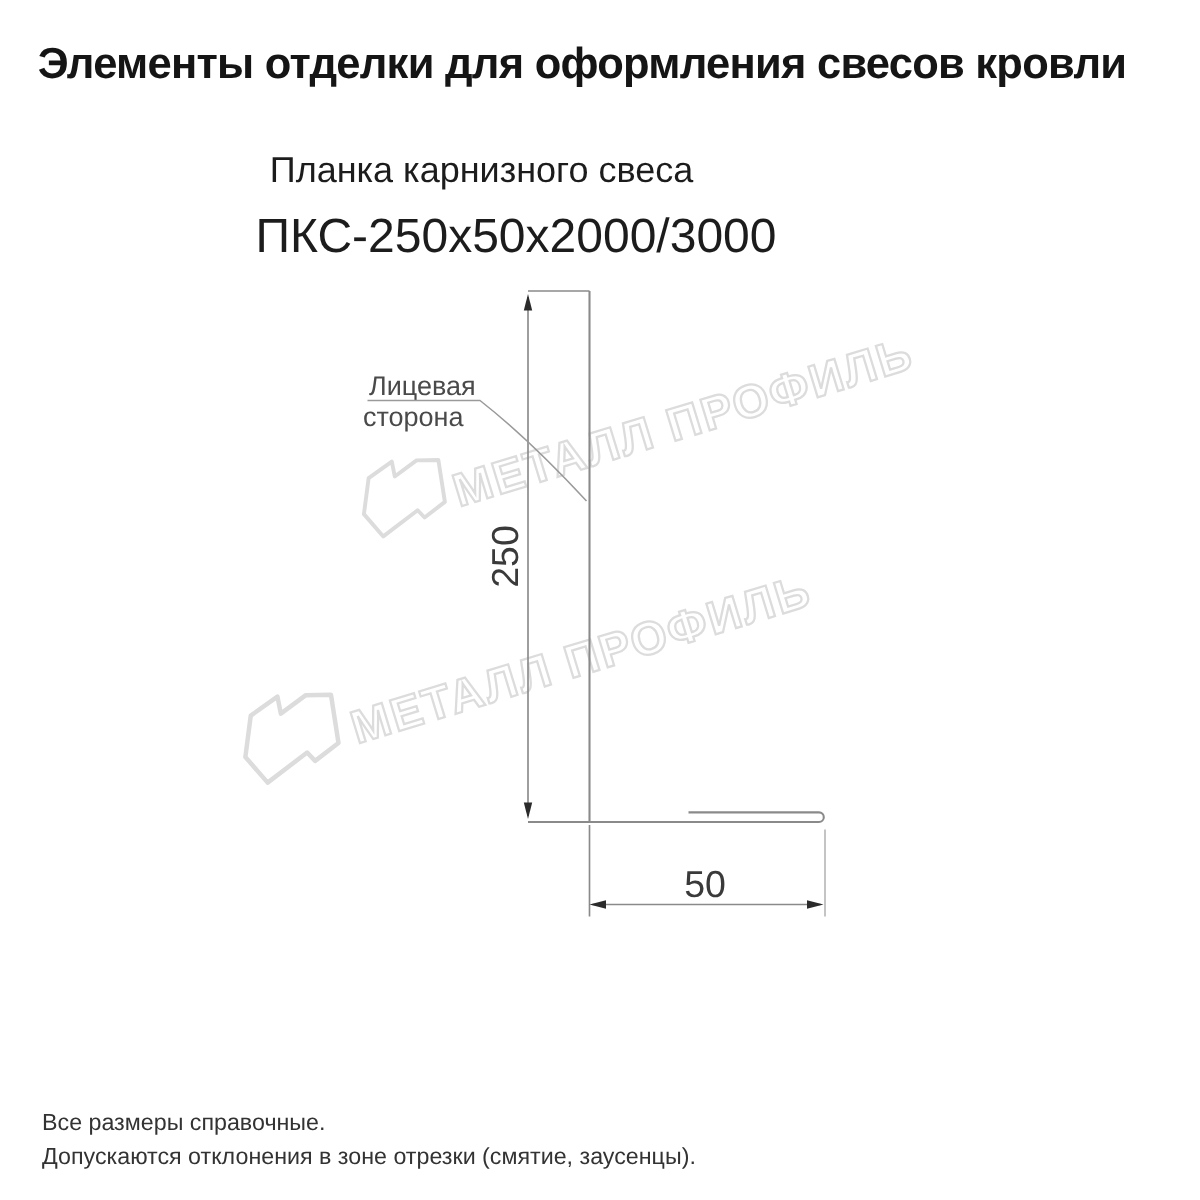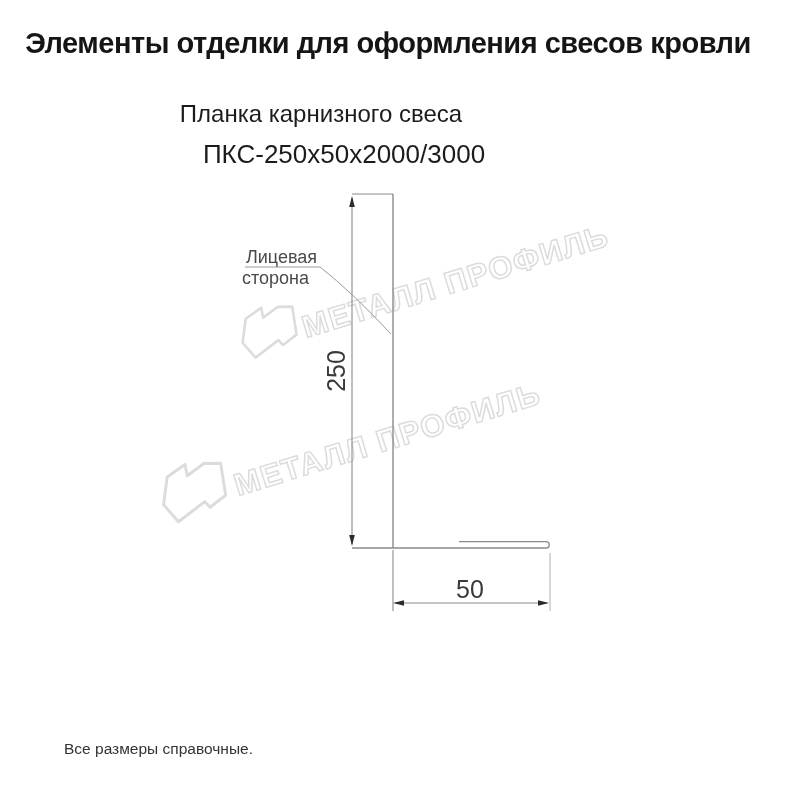--- a/index.html
+++ b/index.html
@@ -10,26 +10,26 @@
   .page-title{
     position:absolute;top:27px;left:0;width:776px;text-align:center;
     font-size:29px;font-weight:bold;color:#151515;letter-spacing:-0.5px;white-space:nowrap;
   }
   .page-subtitle{
     position:absolute;top:100px;left:0;width:642px;text-align:center;
     font-size:24px;font-weight:normal;color:#1c1c1c;white-space:nowrap;
   }
   .page-model{
     position:absolute;top:139px;left:0;width:688px;text-align:center;
-    font-size:26px;font-weight:normal;color:#1c1c1c;white-space:nowrap;
+    font-size:32px;font-weight:normal;color:#1c1c1c;white-space:nowrap;
   }
   .drawing-svg{position:absolute;left:0;top:0;width:800px;height:800px;}
   .footer-notes{
     position:absolute;left:28px;top:737px;
-    font-size:15.5px;line-height:23px;color:#333333;margin-left:36px;
+    font-size:15.5px;line-height:23px;color:#333333;
   }
   .wm-text{
     font-family:"Liberation Sans", sans-serif;
     font-size:31px;font-weight:bold;letter-spacing:1.5px;
     fill:#ffffff;stroke:#dcdcdc;stroke-width:1.5px;
   }
   .dim-text{
     font-family:"Liberation Sans", sans-serif;
     font-size:25px;fill:#3a3a3a;
   }
@@ -85,13 +85,14 @@
   <text class="dim-text" x="470" y="598" text-anchor="middle">50</text>
 
   <text class="label-text" x="246" y="263">Лицевая</text>
   <text class="label-text" x="242" y="284">сторона</text>
   <path class="leader-line" d="M245,267 H320 Q352,292 391,334"></path>
 
 </svg>
 
 <div class="footer-notes">
   <div>Все размеры справочные.</div>
+  <div>Допускаются отклонения в зоне отрезки (смятие, заусенцы).</div>
 </div>
 
 </body></html>

